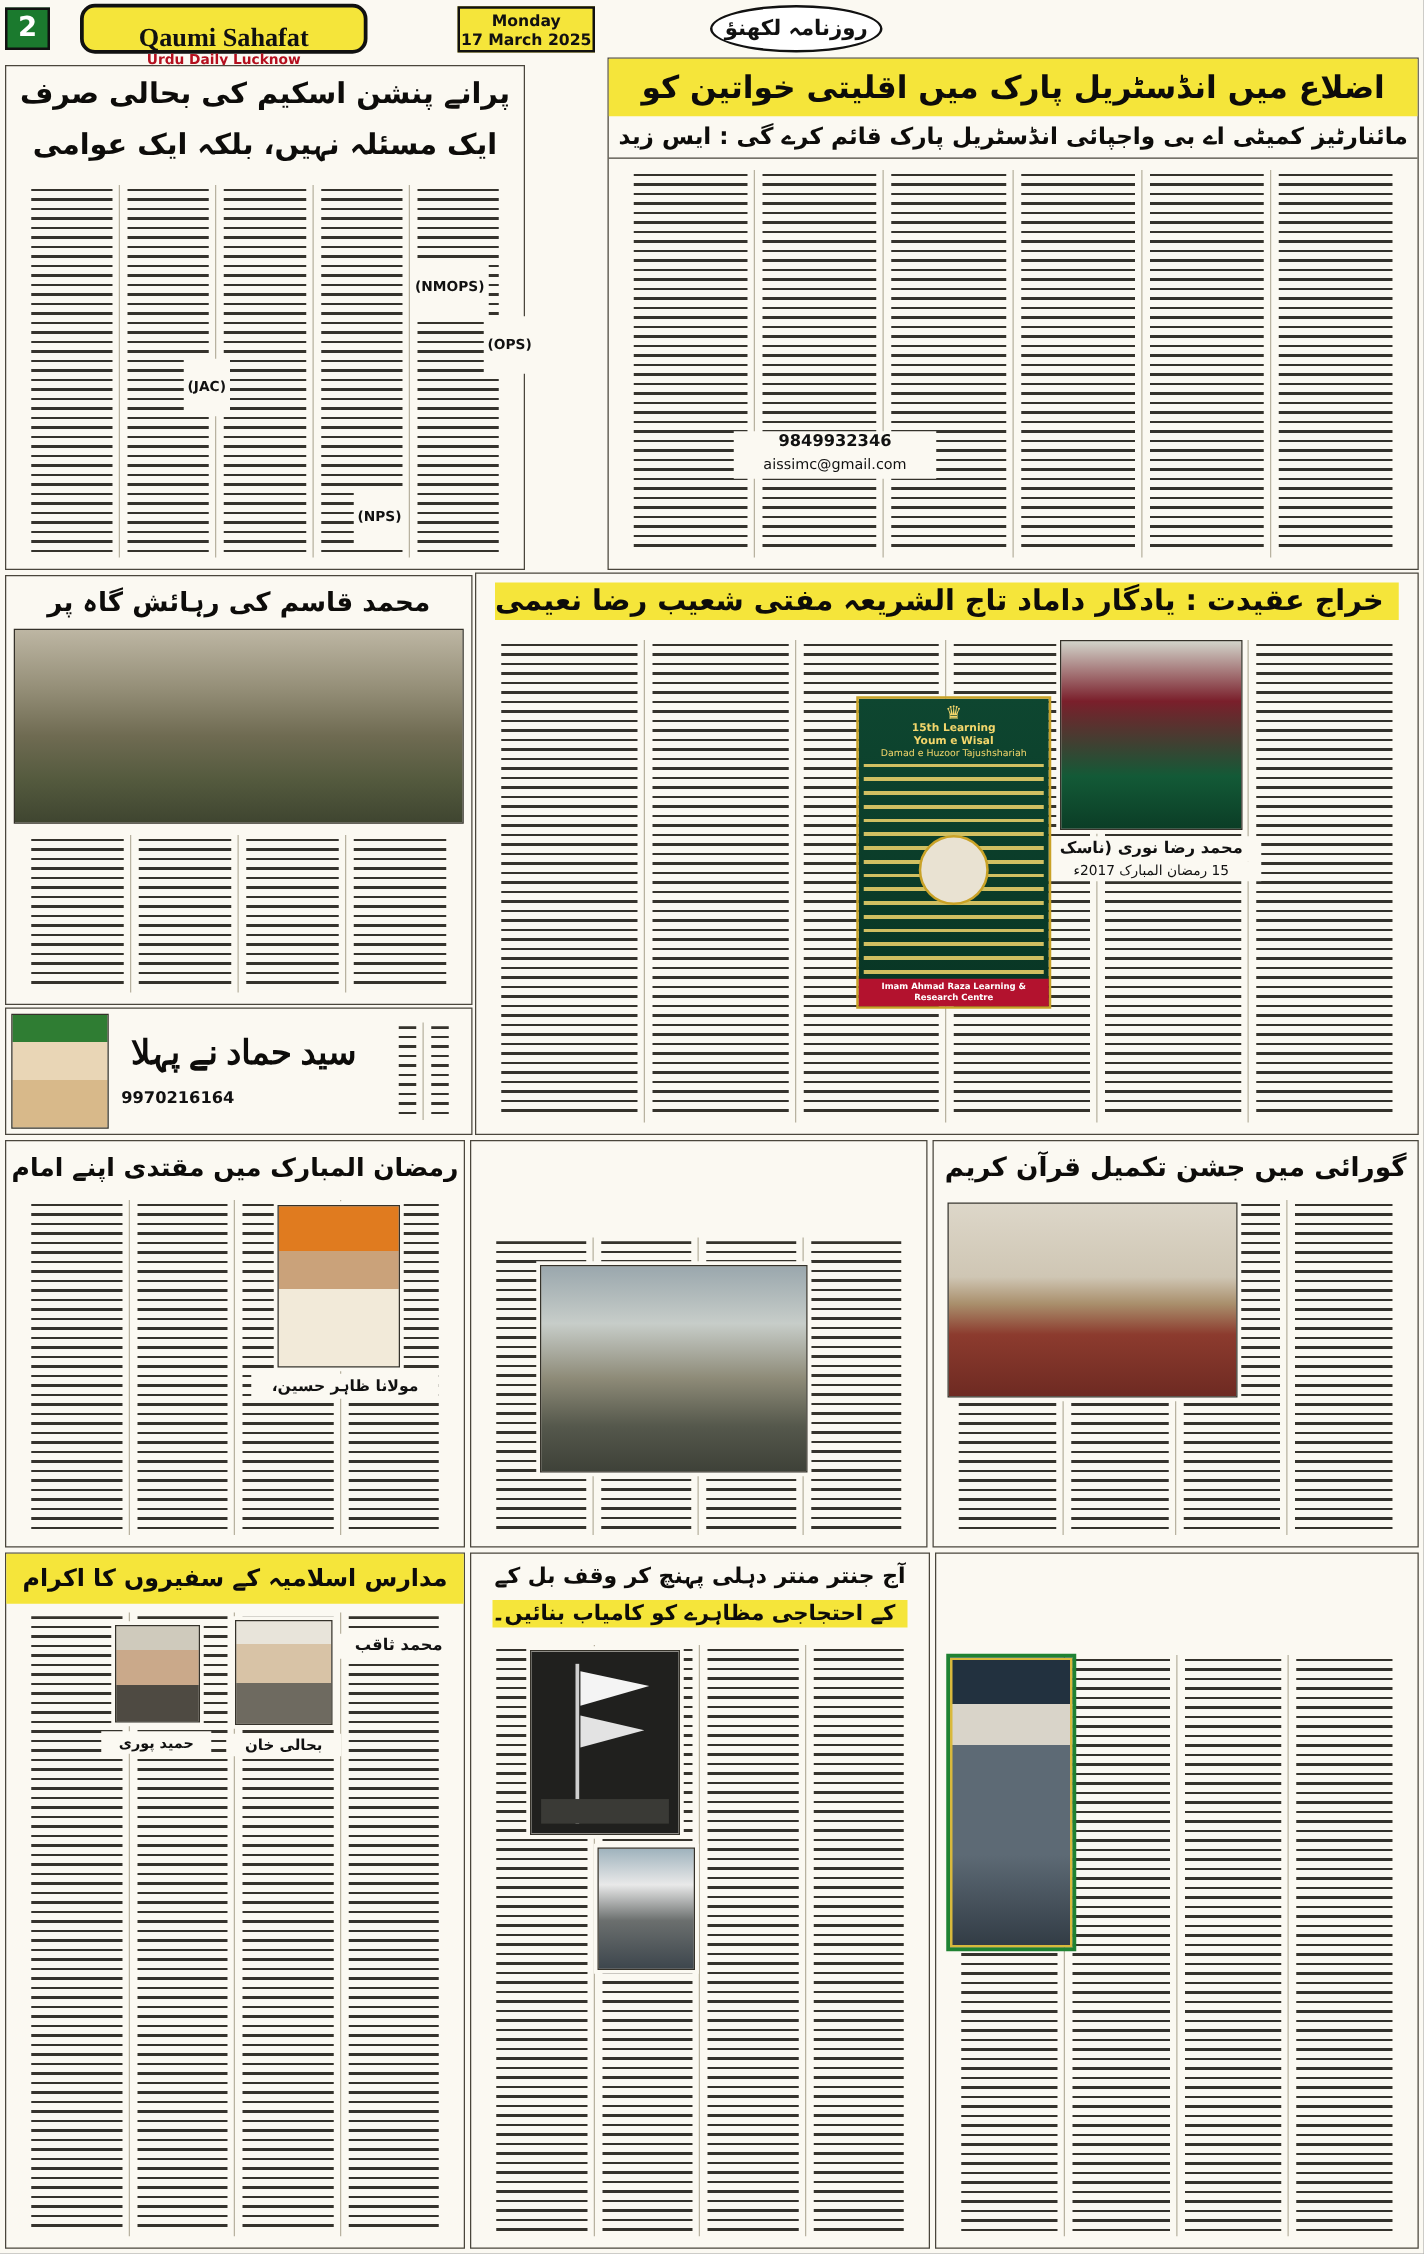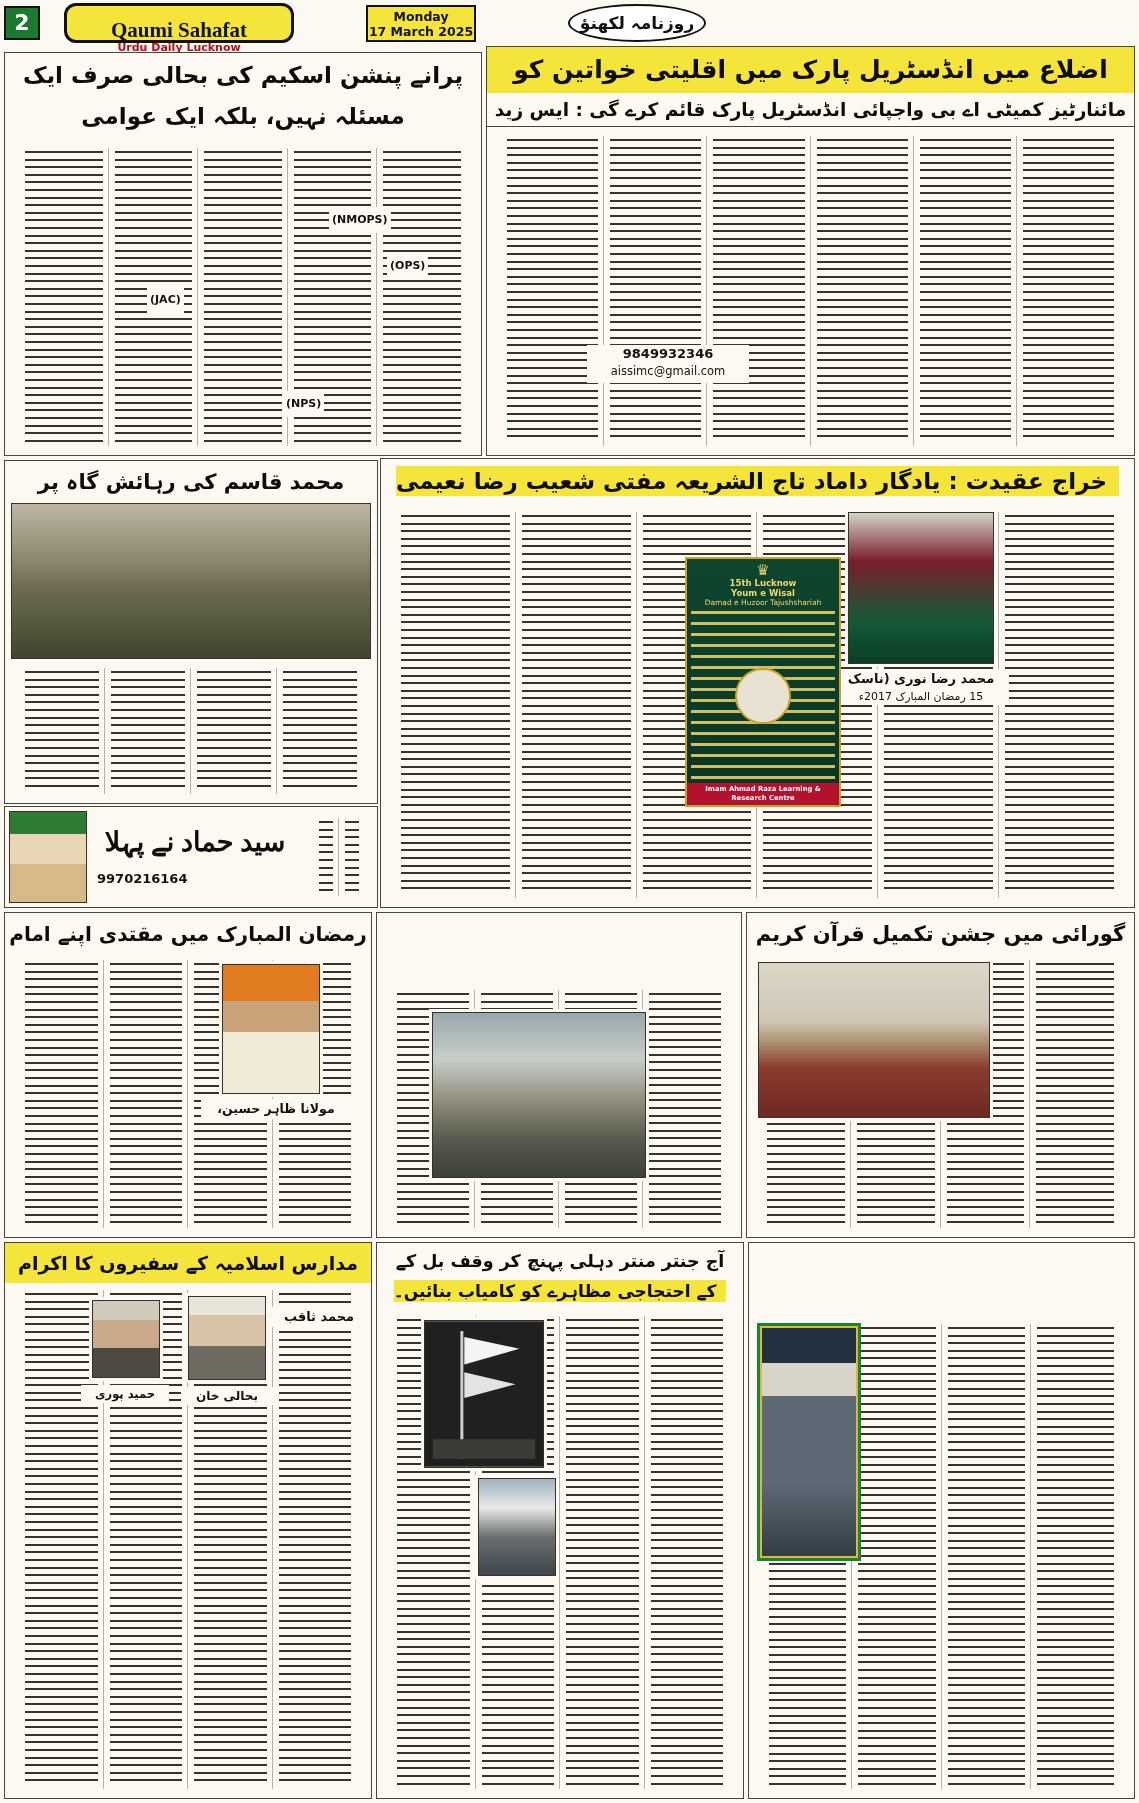--- a/index.html
+++ b/index.html
@@ -10,21 +10,21 @@
   .ur{direction:rtl}
   .hl{font-weight:bold;text-align:center;direction:rtl;color:#0d0c0a}
   .yellow{background:#f5e53a}
   .gcols{position:absolute;display:flex;padding:8px 12px}
   .gcol{flex:1;display:block;position:relative;margin:0 6px;
         background:repeating-linear-gradient(to bottom,#35332c 0 2px,rgba(0,0,0,0) 2px 7.6px)}
   .gcol:not(:first-child)::before{content:"";position:absolute;left:-7px;top:-3px;bottom:-3px;width:1px;background:#b8b2a0}
   .photo{border:1px solid #35322a}
   .pwrap{position:absolute;background:#fbf9f2;padding:3px}
   .cap{position:absolute;background:#fbf9f2;font-weight:bold;text-align:center;direction:rtl;overflow:hidden}
-  .tok{position:absolute;background:#fbf9f2;font-weight:bold;font-size:11px;padding:6px 3px;line-height:14px}
+  .tok{position:absolute;background:#fbf9f2;font-weight:bold;font-size:11px;padding:16px 3px;line-height:14px}
   .serif{font-family:"Liberation Serif",serif}
 </style>
 </head>
 <body>
 
 <div class="page">
 
   <div class="abs" style="left:4px;top:6px;width:36px;height:34px;background:#1b7a2e;border:2px solid #111;color:#fff;
               font-weight:bold;font-size:22px;text-align:center;line-height:30px"><span>2</span></div>
 
@@ -52,21 +52,21 @@
         <i class="gcol"></i>
         <i class="gcol"></i>
         <i class="gcol"></i>
     </div>
     <div class="abs" style="left:100px;top:298px;width:162px;height:38px;background:#fbf9f2;text-align:center">
       <div style="font-weight:bold;font-size:13px;line-height:18px">9849932346</div>
       <div style="font-size:11.5px;line-height:16px">aissimc@gmail.com</div>
     </div>
   </div>
 
-  <div class="sec" style="left:4px;top:52px;width:478px;height:404px">
+  <div class="sec" style="left:4px;top:52px;width:416px;height:404px">
     <div class="hl" style="position:absolute;left:4px;right:4px;top:2px;height:86px;font-size:23px;line-height:41px;overflow:hidden">
       <span style="display:block">پرانے پنشن اسکیم کی بحالی صرف ایک مسئلہ نہیں، بلکہ ایک عوامی</span>
       <span style="display:block">تحریک ہے لیڈران کو فیصلہ کن اقدام اٹھانے ہوں گے : محمد جاوید</span>
     </div>
     <div class="gcols" style="left:2px;right:2px;top:90px;bottom:4px">
       <i class="gcol"></i>
         <i class="gcol"></i>
         <i class="gcol"></i>
         <i class="gcol"></i>
         <i class="gcol"></i>
@@ -117,21 +117,21 @@
     <div class="pwrap" style="left:464px;top:50px;width:152px;height:158px">
       <div class="photo" style="width:100%;height:100%;background:linear-gradient(180deg,#d2d4ca 0%,#7a1f2b 32%,#135a37 72%,#0b3d26 100%)"></div>
     </div>
     <div class="cap" style="left:452px;top:210px;width:176px;height:20px;font-size:13px;line-height:20px">محمد رضا نوری (ناسک سٹی)</div>
     <div class="cap" style="left:452px;top:230px;width:176px;height:16px;font-size:11px;line-height:16px;font-weight:normal">15 رمضان المبارک 2017ء</div>
 
     <div class="abs photo" style="left:304px;top:98px;width:156px;height:250px;border:2px solid #c9a227;
                 background:linear-gradient(180deg,#0e4630,#083524);display:flex;flex-direction:column;align-items:center;
                 color:#f3d66b;text-align:center;padding:3px 4px 0">
       <div style="font-size:15px;line-height:16px">♛</div>
-      <div style="font-size:8.5px;font-weight:bold;line-height:10px">15th Lucknow</div>
+      <div style="font-size:8.5px;font-weight:bold;line-height:10px">15th Learning</div>
       <div style="font-size:8.5px;font-weight:bold;line-height:10px">Youm e Wisal</div>
       <div style="font-size:7.5px;line-height:9px">Damad e Huzoor Tajushshariah</div>
       <div style="position:relative;flex:1;width:100%;margin:4px 0 3px;
                   background:repeating-linear-gradient(to bottom,rgba(243,214,107,.85) 0 3px,rgba(0,0,0,0) 3px 11px)">
         <span style="position:absolute;left:50%;top:50%;transform:translate(-50%,-50%);width:56px;height:56px;border-radius:50%;
                      background:#e9e2d2;border:2px solid #c9a227;display:block"></span>
       </div>
       <div style="background:#b3122e;color:#fff;font-size:6.8px;font-weight:bold;line-height:9px;width:calc(100% + 8px);padding:2px 2px">Imam Ahmad Raza Learning &amp; Research Centre</div>
     </div>
   </div>

